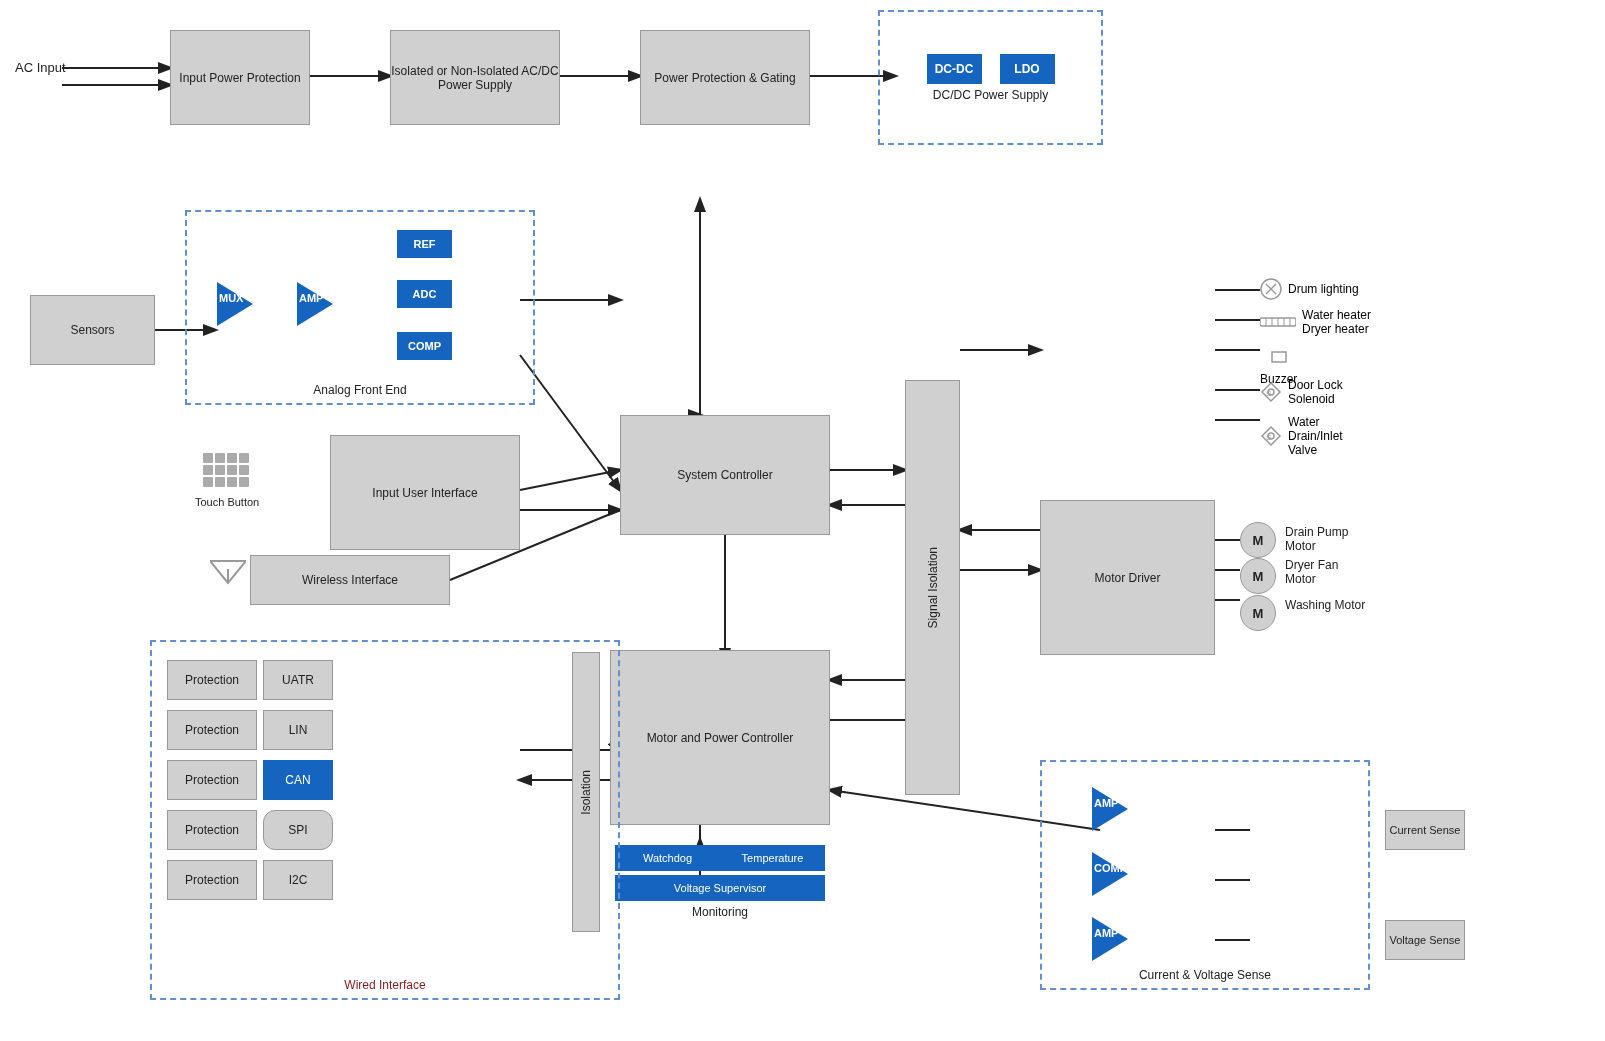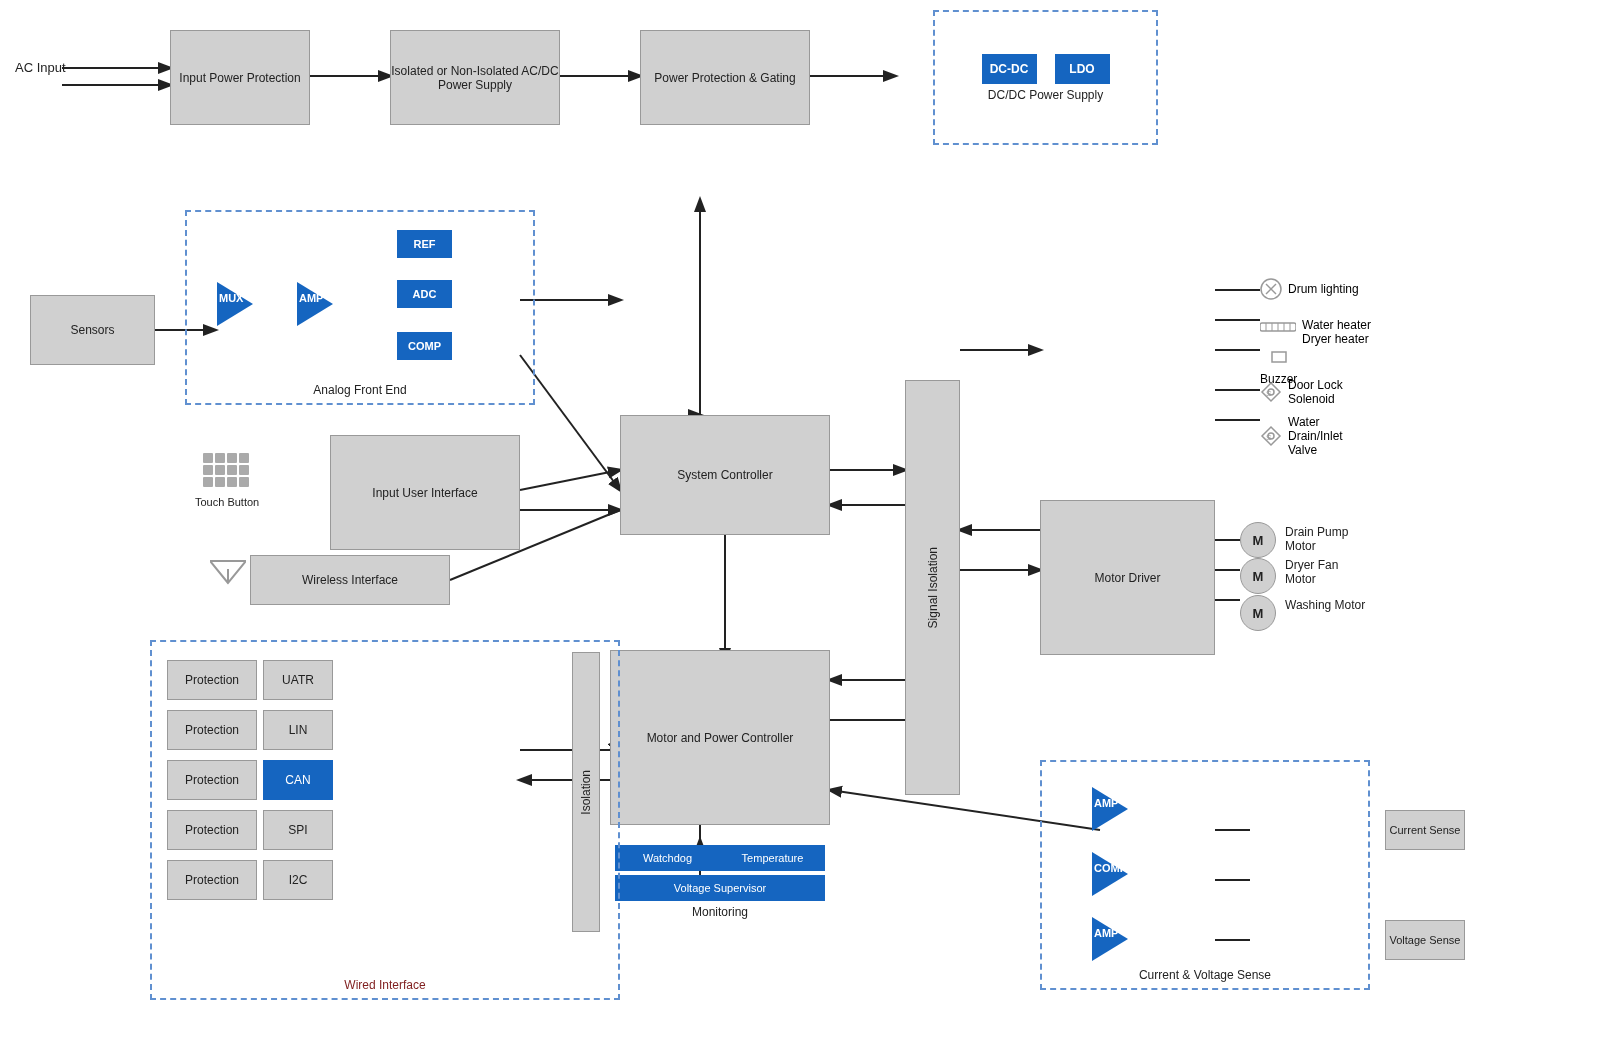--- a/index.html
+++ b/index.html
@@ -167,21 +167,21 @@
 
   <div style="position:absolute;left:15px;top:60px;font-size:13px;color:#222;">AC Input</div>
 
   <div class="block" style="left:170px;top:30px;width:140px;height:95px;">Input Power Protection</div>
 
   <div class="block" style="left:390px;top:30px;width:170px;height:95px;">Isolated or Non-Isolated
 AC/DC Power Supply</div>
 
   <div class="block" style="left:640px;top:30px;width:170px;height:95px;">Power Protection &amp; Gating</div>
 
-  <div class="block-dashed" style="position:absolute;left:933px;top:10px;width:225px;height:135px;flex-direction:column;">
+  <div class="block-dashed" style="position:absolute;left:878px;top:10px;width:225px;height:135px;flex-direction:column;">
     <div style="display:flex;gap:18px;">
       <div class="block block-blue" style="position:relative;width:55px;height:30px;font-size:12px;font-weight:bold;">DC-DC</div>
       <div class="block block-blue" style="position:relative;width:55px;height:30px;font-size:12px;font-weight:bold;">LDO</div>
     </div>
     <div style="font-size:12px;color:#222;margin-top:4px;">DC/DC Power Supply</div>
   </div>
 
   <div class="block" style="left:30px;top:295px;width:125px;height:70px;">Sensors</div>
 
   <div class="block-dashed" style="position:absolute;left:185px;top:210px;width:350px;height:195px;flex-direction:column;align-items:flex-end;padding:10px;">
@@ -261,21 +261,21 @@
       <div class="block" style="position:relative;width:70px;height:40px;">LIN</div>
     </div>
 
     <div style="position:absolute;left:15px;top:118px;display:flex;align-items:center;gap:6px;">
       <div class="block" style="position:relative;width:90px;height:40px;">Protection</div>
       <div class="block block-blue" style="position:relative;width:70px;height:40px;">CAN</div>
     </div>
 
     <div style="position:absolute;left:15px;top:168px;display:flex;align-items:center;gap:6px;">
       <div class="block" style="position:relative;width:90px;height:40px;">Protection</div>
-      <div class="block" style="position:relative;width:70px;height:40px;">SPI</div>
+      <div class="block" style="position:relative;width:70px;height:40px;border-radius:12px;">SPI</div>
     </div>
 
     <div style="position:absolute;left:15px;top:218px;display:flex;align-items:center;gap:6px;">
       <div class="block" style="position:relative;width:90px;height:40px;">Protection</div>
       <div class="block" style="position:relative;width:70px;height:40px;">I2C</div>
     </div>
 
     <div style="position:absolute;right:18px;top:10px;width:28px;height:280px;background:#d0d0d0;border:1px solid #999;display:flex;align-items:center;justify-content:center;">
       <span class="vert-text">Isolation</span>
     </div>
@@ -321,21 +321,21 @@
   <div style="position:absolute;left:1260px;top:308px;display:flex;align-items:center;gap:6px;">
 
     <svg width="36" height="16" viewBox="0 0 36 16">
       <rect x="0" y="4" width="36" height="8" fill="none" stroke="#999" stroke-width="1.5" rx="2"></rect>
       <line x1="6" y1="4" x2="6" y2="12" stroke="#999" stroke-width="1"></line>
       <line x1="12" y1="4" x2="12" y2="12" stroke="#999" stroke-width="1"></line>
       <line x1="18" y1="4" x2="18" y2="12" stroke="#999" stroke-width="1"></line>
       <line x1="24" y1="4" x2="24" y2="12" stroke="#999" stroke-width="1"></line>
       <line x1="30" y1="4" x2="30" y2="12" stroke="#999" stroke-width="1"></line>
     </svg>
-    <span style="white-space:pre-line;margin-top:10px;">Water heater
+    <span style="white-space:pre-line;">Water heater
 Dryer heater</span>
   </div>
 
   <div style="position:absolute;left:1260px;top:348px;display:flex;align-items:center;gap:6px;flex-direction:column;">
     <svg width="18" height="18" viewBox="0 0 18 18">
       <rect x="2" y="4" width="14" height="10" fill="none" stroke="#999" stroke-width="1.5"></rect>
     </svg>
     <span>Buzzer</span>
   </div>
 

